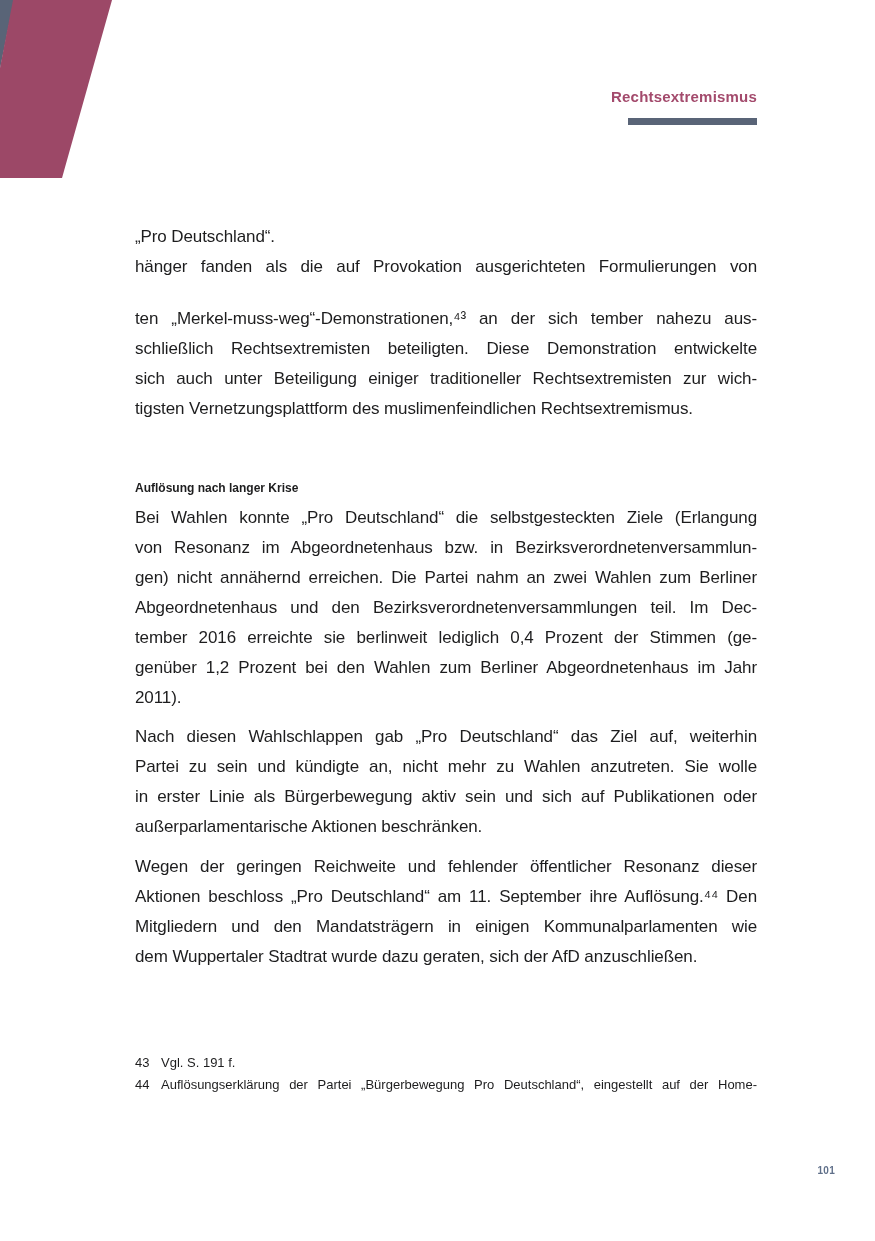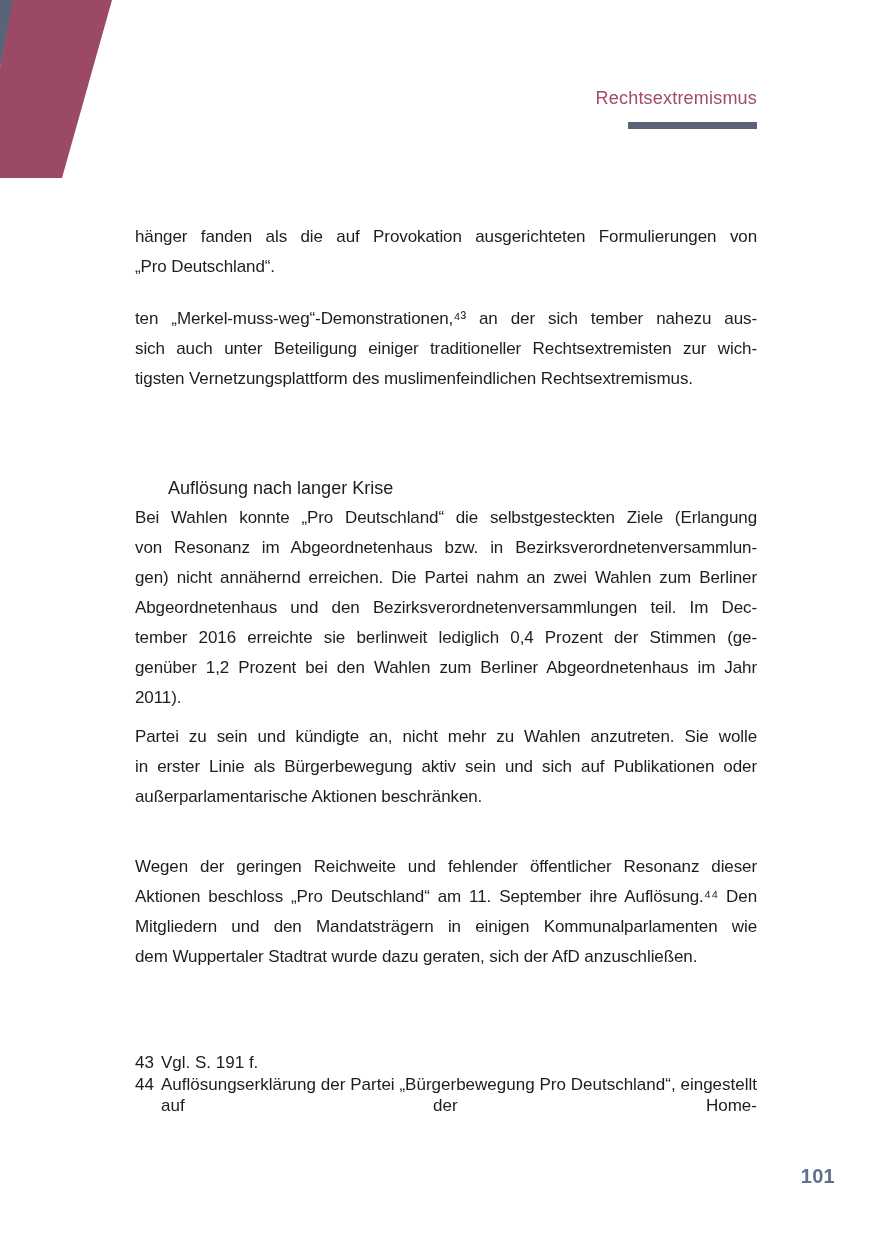--- a/index.html
+++ b/index.html
@@ -29,97 +29,99 @@
   }
   .corner-maroon{
     position:absolute;left:0;top:0;width:113px;height:178px;
     background:var(--maroon);
     clip-path:polygon(13px 0,112px 0,62px 178px,0 178px,0 68px);
   }
 
   
   .running-head{position:absolute;top:88px;right:118px;width:300px;text-align:right;}
   .running-head-label{
-    font-size:18px;font-weight:normal;color:var(--maroon-text);
+    font-size:15px;font-weight:bold;color:var(--maroon-text);
     letter-spacing:.2px;line-height:1.2;
   }
   .running-head-bar{
     margin-top:12px;margin-left:auto;
     width:129px;height:7px;background:var(--slate);
   }
 
   
   .textblock{
     position:absolute;left:135px;width:622px;
     font-size:17px;line-height:30px;color:var(--body-text);
     letter-spacing:-0.1px;
   }
   .textblock .line{text-align:justify;text-align-last:justify;white-space:nowrap;}
   .textblock .line-last{text-align-last:left;}
   .subheading{
     position:absolute;left:135px;width:622px;
-    font-size:18px;line-height:30px;font-weight:normal;color:var(--body-text);margin-left:33px;
+    font-size:12px;line-height:30px;font-weight:bold;color:var(--body-text);
   }
 
   
   .footnotes{
     position:absolute;left:135px;top:1052px;width:622px;
-    font-size:17px;line-height:21px;color:var(--body-text);
+    font-size:13px;line-height:21px;color:var(--body-text);
   }
   .footnote{position:relative;padding-left:26px;margin-bottom:1px;}
   .fn-num{position:absolute;left:0;top:0;}
   .footnote .line{text-align:justify;text-align-last:justify;}
   .footnote .line-last{text-align-last:left;}
 
   
   .page-number{
     position:absolute;top:1165px;right:40px;
-    font-size:20px;font-weight:bold;color:var(--slate-light);
+    font-size:10px;font-weight:bold;color:var(--slate-light);
     letter-spacing:.3px;
   }
 </style>
 </head>
 <body>
 
 <div class="page">
 
   <div class="corner">
     <div class="corner-gray"></div>
     <div class="corner-maroon"></div>
   </div>
 
   <div class="running-head">
     <div class="running-head-label">Rechtsextremismus</div>
     <div class="running-head-bar"></div>
   </div>
 
   <div class="textblock" style="top:222px">
+      <div class="line line-last">„Pro Deutschland“.</div>
       <div class="line">hänger fanden als die auf Provokation ausgerichteten Formulierungen von</div>
-      <div class="line line-last">„Pro Deutschland“.</div>
     </div>
 
   <div class="textblock" style="top:304px">
       <div class="line">ten „Merkel-muss-weg“-Demonstrationen,⁴³ an der sich tember nahezu aus-</div>
+      <div class="line">schließlich Rechtsextremisten beteiligten. Diese Demonstration entwickelte</div>
       <div class="line">sich auch unter Beteiligung einiger traditioneller Rechtsextremisten zur wich-</div>
       <div class="line line-last">tigsten Vernetzungsplattform des muslimenfeindlichen Rechtsextremismus.</div>
     </div>
 
   <div class="subheading" style="top:473px">Auflösung nach langer Krise</div>
 
   <div class="textblock" style="top:503px">
       <div class="line">Bei Wahlen konnte „Pro Deutschland“ die selbstgesteckten Ziele (Erlangung</div>
       <div class="line">von Resonanz im Abgeordnetenhaus bzw. in Bezirksverordnetenversammlun-</div>
       <div class="line">gen) nicht annähernd erreichen. Die Partei nahm an zwei Wahlen zum Berliner</div>
       <div class="line">Abgeordnetenhaus und den Bezirksverordnetenversammlungen teil. Im Dec-</div>
       <div class="line">tember 2016 erreichte sie berlinweit lediglich 0,4 Prozent der Stimmen (ge-</div>
       <div class="line">genüber 1,2 Prozent bei den Wahlen zum Berliner Abgeordnetenhaus im Jahr</div>
       <div class="line line-last">2011).</div>
     </div>
 
   <div class="textblock" style="top:722px">
+      <div class="line">Nach diesen Wahlschlappen gab „Pro Deutschland“ das Ziel auf, weiterhin</div>
       <div class="line">Partei zu sein und kündigte an, nicht mehr zu Wahlen anzutreten. Sie wolle</div>
       <div class="line">in erster Linie als Bürgerbewegung aktiv sein und sich auf Publikationen oder</div>
       <div class="line line-last">außerparlamentarische Aktionen beschränken.</div>
     </div>
 
   <div class="textblock" style="top:852px">
       <div class="line">Wegen der geringen Reichweite und fehlender öffentlicher Resonanz dieser</div>
       <div class="line">Aktionen beschloss „Pro Deutschland“ am 11. September ihre Auflösung.⁴⁴ Den</div>
       <div class="line">Mitgliedern und den Mandatsträgern in einigen Kommunalparlamenten wie</div>
       <div class="line line-last">dem Wuppertaler Stadtrat wurde dazu geraten, sich der AfD anzuschließen.</div>

